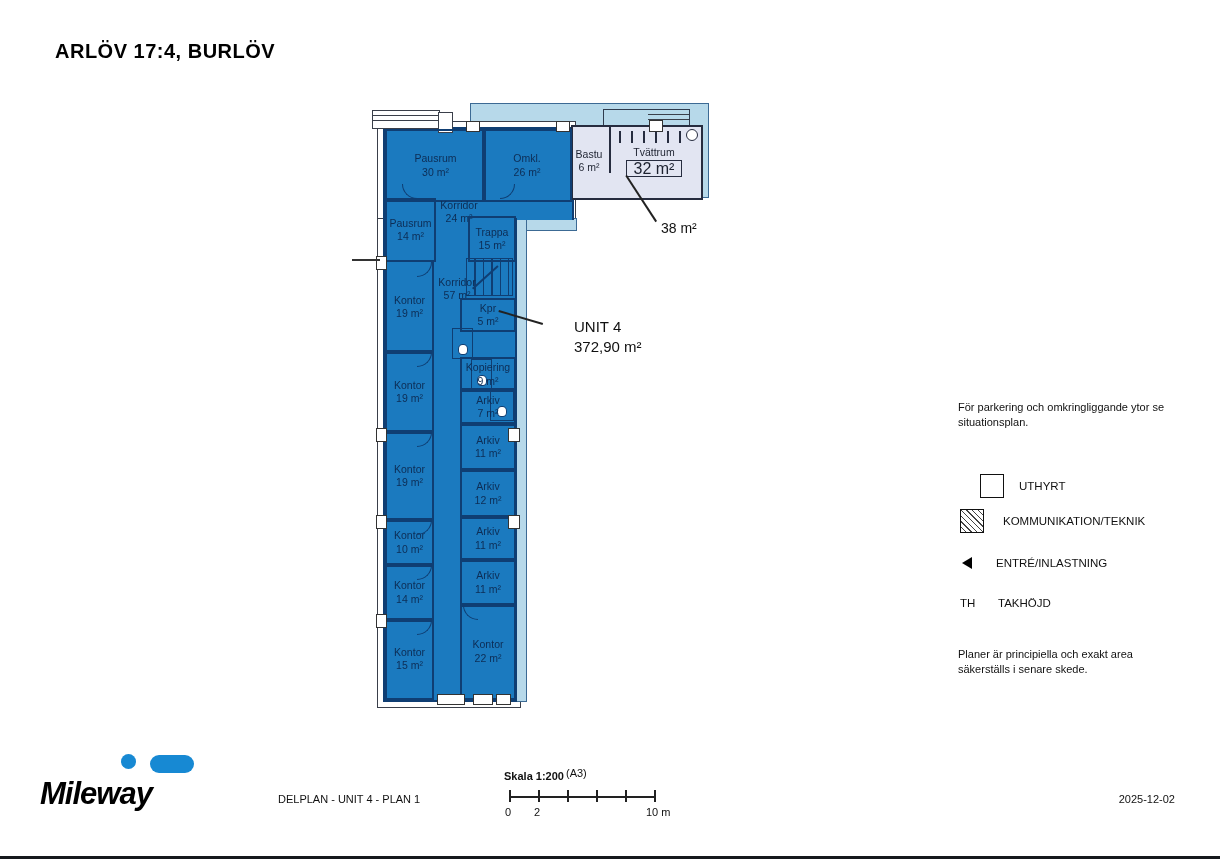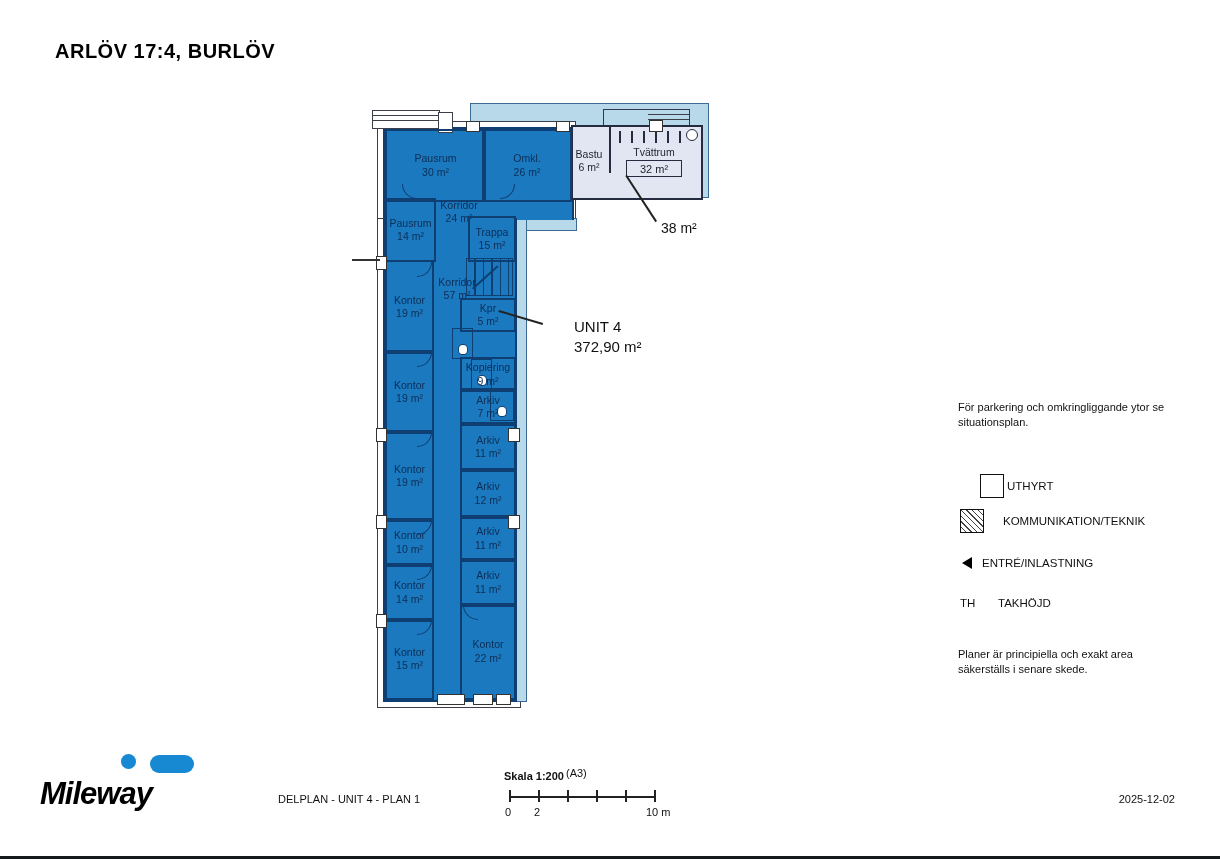--- a/index.html
+++ b/index.html
@@ -82,21 +82,21 @@
   </div>
 
   <div class="abs lavtext" style="left:570px;top:148px;width:38px;">
     <div>Bastu</div>
     <div>6 m²</div>
   </div>
 
   <div class="abs lavtext" style="left:612px;top:146px;width:84px;">
     <div>Tvättrum</div>
   </div>
-  <div class="abs" style="left:626px;top:160px;width:54px;height:15px;border:1px solid #262c3f;display:flex;align-items:center;justify-content:center;font-size:11px;color:#1d2230;">32 m²</div>
+  <div class="abs" style="left:626px;top:160px;width:54px;height:15px;border:1px solid #262c3f;display:flex;align-items:center;justify-content:center;font-size:16px;color:#1d2230;">32 m²</div>
 
   <div class="abs room" style="left:385px;top:129px;width:97px;height:69px;">
     <div>Pausrum</div>
     <div>30 m²</div>
   </div>
   <div class="abs room" style="left:482px;top:129px;width:86px;height:69px;">
     <div>Omkl.</div>
     <div>26 m²</div>
   </div>
   <div class="abs room" style="left:385px;top:198px;width:47px;height:60px;">
@@ -215,29 +215,29 @@
   <div class="abs leader" style="left:499px;top:310px;width:46px;transform:rotate(16.5deg);"></div>
   <div class="abs annot" style="left:574px;top:300px;margin-top:17px;">
     <div>UNIT 4</div>
     <div>372,90 m²</div>
   </div>
   <div class="abs leader" style="left:627px;top:175px;width:55px;transform:rotate(56.9deg);"></div>
   <div class="abs annot" style="left:661px;top:219px;font-size:14px;">38 m²</div>
 
   <div class="abs note" style="left:958px;top:400px;width:215px;">För parkering och omkringliggande ytor se situationsplan.</div>
 
-  <div class="abs" style="left:960px;top:474px;display:flex;align-items:center;gap:3px;padding-left:20px;">
+  <div class="abs" style="left:960px;top:474px;display:flex;align-items:center;gap:15px;padding-left:20px;">
     <div style="width:22px;height:22px;background:#fff;border:1.3px solid #111;"></div>
     <div class="legend-label">UTHYRT</div>
   </div>
   <div class="abs" style="left:960px;top:509px;display:flex;align-items:center;gap:19px;">
     <div class="hatch" style="width:22px;height:22px;"></div>
     <div class="legend-label">KOMMUNIKATION/TEKNIK</div>
   </div>
-  <div class="abs" style="left:962px;top:557px;display:flex;align-items:center;gap:10px;">
+  <div class="abs" style="left:962px;top:557px;display:flex;align-items:center;gap:24px;">
     <div class="tri-left"></div>
     <div class="legend-label">ENTRÉ/INLASTNING</div>
   </div>
   <div class="abs" style="left:960px;top:597px;display:flex;align-items:center;gap:18px;">
     <div class="legend-label" style="font-weight:500;width:20px;">TH</div>
     <div class="legend-label">TAKHÖJD</div>
   </div>
 
   <div class="abs note" style="left:958px;top:647px;width:215px;">Planer är principiella och exakt area säkerställs i senare skede.</div>
 

